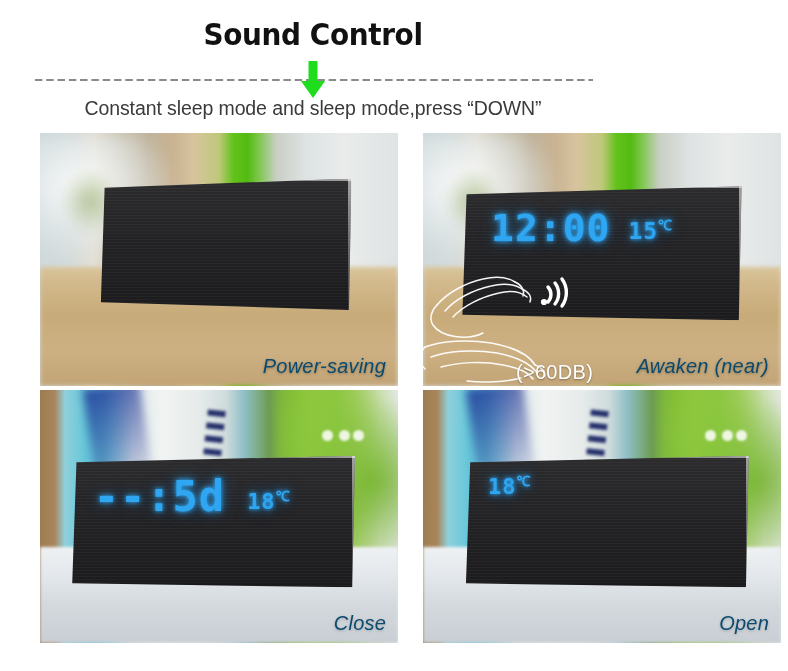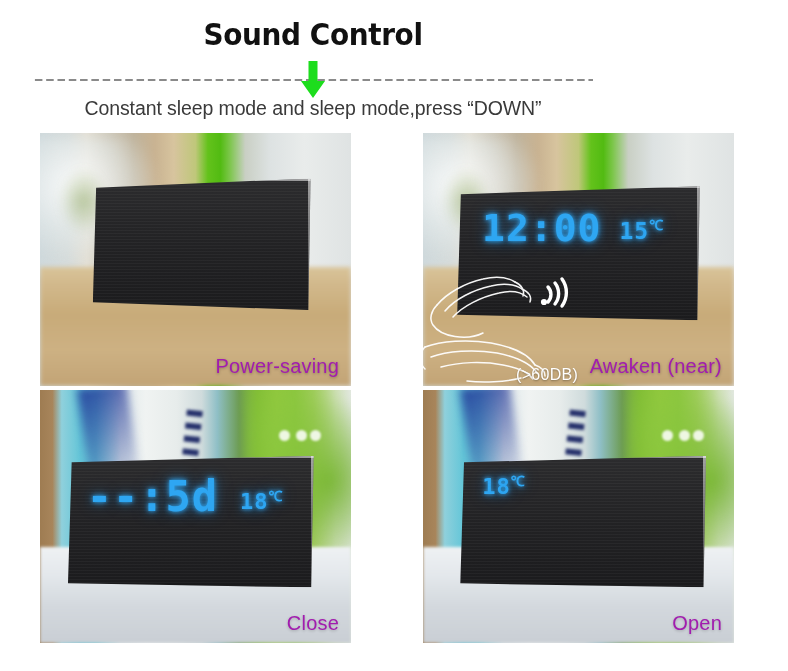--- a/index.html
+++ b/index.html
@@ -71,21 +71,21 @@
     width: 708px;
     display: grid;
     grid-template-columns: 325px 325px;
     grid-template-rows: 253px 253px;
     column-gap: 58px;
     row-gap: 4px;
   }
 
   .panel {
     position: relative;
-    width: 311px;
+    width: 358px;
     height: 253px;
     overflow: hidden;
   }
 
   
   .bg { position: absolute; inset: 0; }
 
   
   .bg-top {
     background:
@@ -269,26 +269,27 @@
   .led-close  { left: 15%; top: 34%; }
   .led-open   { left: 12%; top: 34%; }
   .led-close .time, .led-open .time { font-size: 42px; }
   .led-close .temp, .led-open .temp { font-size: 22px; margin-left: 22px; }
 
   
   .caption {
     position: absolute;
     right: 12px;
     bottom: 8px;
-    color: #a21caf;
+    color: #0c4a6e;
     font-size: 20px;
     font-weight: 300;
     letter-spacing: 0.2px;
     text-shadow: 0 1px 3px rgba(0,0,0,0.30);
     font-family: "Liberation Sans", sans-serif;
+    font-style: italic;
   }
   .caption-dark { text-shadow: 0 1px 3px rgba(0,0,0,0.22); }
 
   
   .handart {
     position: absolute;
     left: -2px;
     bottom: 0;
     width: 200px;
     height: 125px;
@@ -299,21 +300,21 @@
     left: 117px;
     top: 142px;
     width: 34px;
     height: 34px;
   }
   .db-label {
     position: absolute;
     left: 93px;
     bottom: 2px;
     color: #ffffff;
-    font-size: 16px;
+    font-size: 20px;
     letter-spacing: 0.3px;
     text-shadow: 0 1px 2px rgba(0,0,0,0.35);
     font-family: "Liberation Sans", sans-serif;
   }
 </style>
 </head>
 <body>
 
 <div class="header">
 

